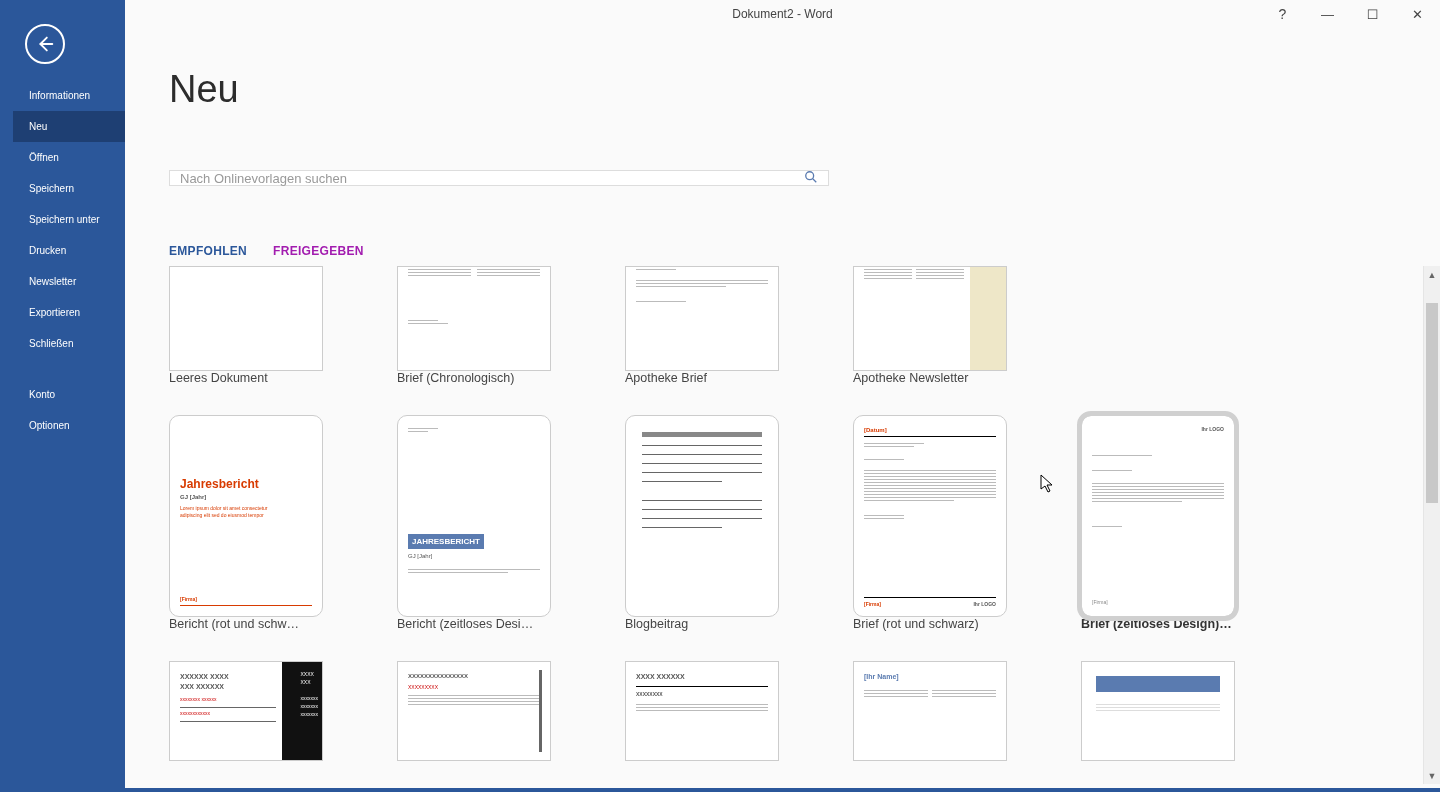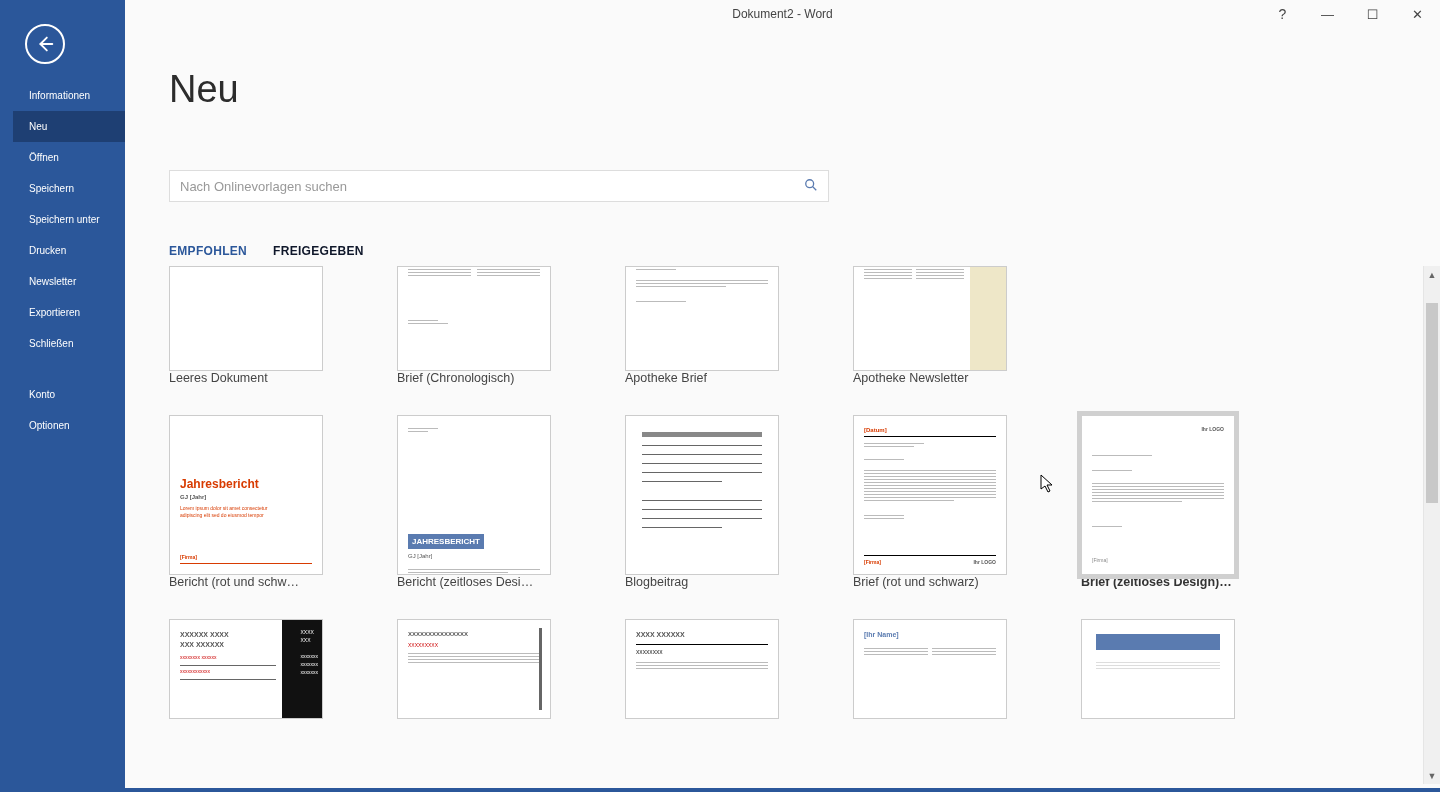--- a/index.html
+++ b/index.html
@@ -19,35 +19,35 @@
   .back { width:40px; height:40px; margin:24px 0 0 12px; border:2px solid #fff; border-radius:50%; display:flex; align-items:center; justify-content:center; position:relative; }
   .back svg { width:22px; height:22px; }
   .nav { margin-top:16px; }
   .nav-item { padding:10px 16px; font-size:10px; color:#fff; cursor:default; }
   .nav-item.active { background:#1e3f73; }
   .nav-gap { height:20px; }
 
   
   .main { position:absolute; left:125px; top:28px; right:0; bottom:4px; background:#fafafa; }
   .heading { position:absolute; left:44px; top:40px; font-size:38px; font-weight:300; color:#2c2c2c; }
-  .searchwrap { position:absolute; left:44px; top:142px; width:660px; height:32px; border:1px solid #ddd; background:#fff; display:flex; align-items:center; }
+  .searchwrap { position:absolute; left:44px; top:142px; width:660px; height:16px; border:1px solid #ddd; background:#fff; display:flex; align-items:center; }
   .searchwrap input { flex:1; border:none; outline:none; padding:0 10px; font-size:13px; color:#555; background:transparent; }
   .searchwrap input::placeholder { color:#999; }
   .searchwrap .sicon { width:34px; text-align:center; color:#5a7bb0; font-size:14px; }
   .tabs { position:absolute; left:44px; top:216px; display:flex; gap:26px; font-size:12px; font-weight:600; }
-  .tabs .tab { color:#0f172a; letter-spacing:.3px; }
+  .tabs .tab { color:#a21caf; letter-spacing:.3px; }
   .tabs .tab.selected { color:#2b579a; }
 
   
   .gallery { position:absolute; left:44px; right:24px; top:238px; bottom:0; overflow:hidden; }
   .row { display:flex; gap:74px; margin-bottom:30px; }
   .tile { width:154px; }
   .thumb { width:154px; border:1px solid #ccc; background:#fff; position:relative; overflow:hidden; }
   .thumb.short { height:105px; }
-  .thumb.tall  { height:160px; }
+  .thumb.tall  { height:202px;border-radius:10px; }
   .thumb.mid   { height:100px; }
   .tile.hovered .thumb { outline:5px solid #d0d0d0; outline-offset:-1px; }
   .tile .label { margin-top:0; font-size:12.5px; color:#444; white-space:nowrap; overflow:hidden; text-overflow:ellipsis; }
   .tile.hovered .label { font-weight:600; color:#333;text-align:center; }
   .pin { display:inline-block; margin-left:6px; font-size:11px; color:#666; }
 
   
   .vscroll { position:absolute; right:0; top:238px; width:17px; bottom:4px; background:#f0f0f0; border-left:1px solid #e5e5e5; }
   .vscroll .btn { height:17px; background:#f0f0f0; display:flex; align-items:center; justify-content:center; color:#666; font-size:9px; }
   .vscroll .track { position:absolute; top:17px; bottom:17px; left:0; right:0; }

